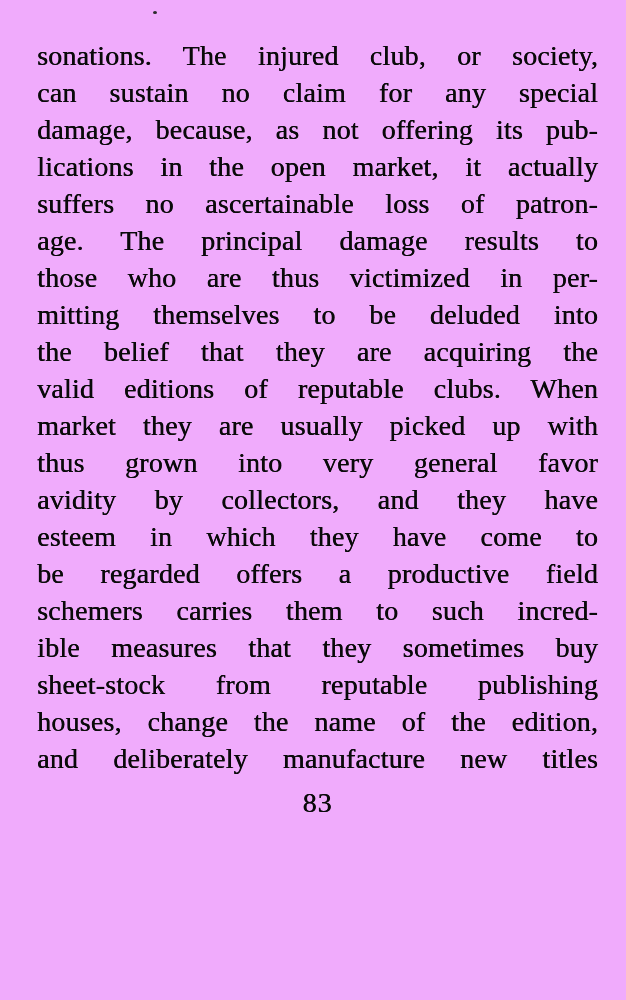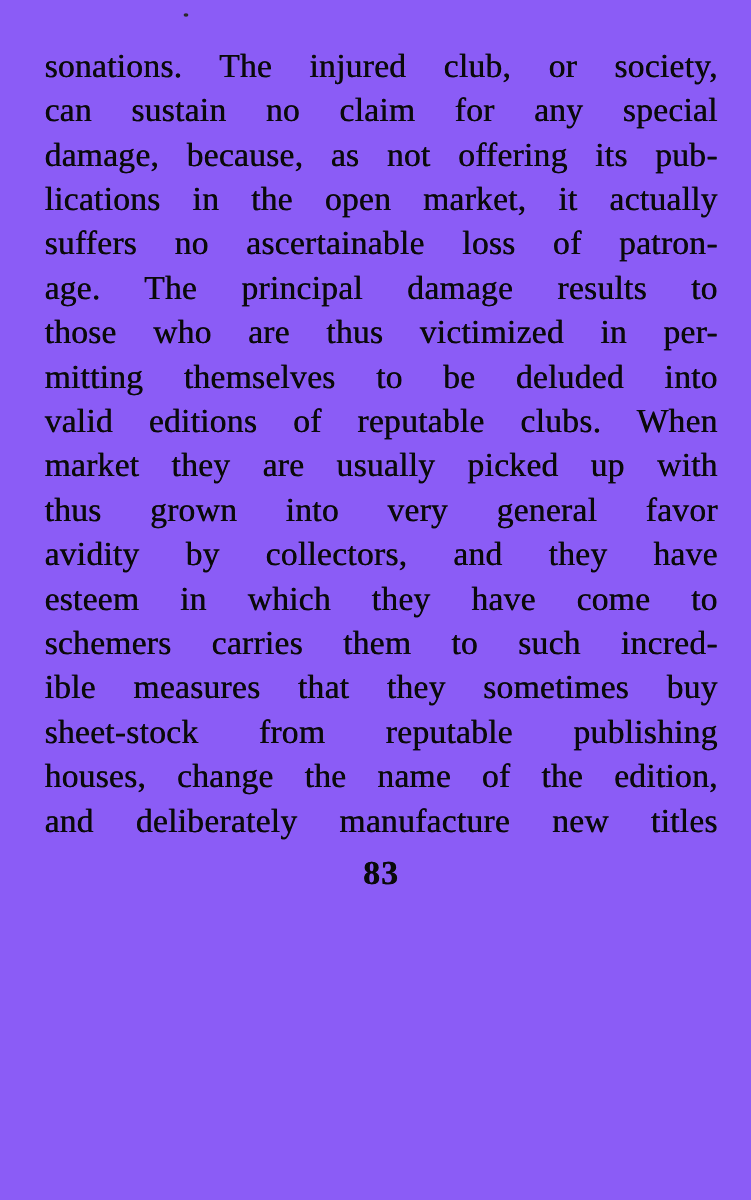--- a/index.html
+++ b/index.html
@@ -4,21 +4,21 @@
 <style>
   html, body {
     margin: 0;
     padding: 0;
     background: #ffffff;
   }
   .book-page {
     position: relative;
     width: 626px;
     height: 1000px;
-    background: #8b5cf6;
+    background: #f0abfc;
     overflow: hidden;
     font-family: "Liberation Serif", "DejaVu Serif", serif;
     color: #0a0a0a;
   }
   .scan-speck {
     position: absolute;
     left: 153px;
     top: 11px;
     width: 4px;
     height: 3px;
@@ -41,42 +41,43 @@
     text-shadow: 0.4px 0 0 currentColor;
   }
   .page-number {
     margin-top: 7px;
     font-size: 28px;
     line-height: 37px;
     text-align: left;
     text-align-last: center;
     letter-spacing: 1px;
     text-shadow: 0.4px 0 0 currentColor;
-    font-weight: bold;
   }
 </style>
 </head>
 <body>
 
 <div class="book-page">
   <div class="scan-speck"></div>
   <div class="text-block">
     <div class="text-line">sonations. The injured club, or society,</div>
     <div class="text-line">can sustain no claim for any special</div>
     <div class="text-line">damage, because, as not offering its pub-</div>
     <div class="text-line">lications in the open market, it actually</div>
     <div class="text-line">suffers no ascertainable loss of patron-</div>
     <div class="text-line">age. The principal damage results to</div>
     <div class="text-line">those who are thus victimized in per-</div>
     <div class="text-line">mitting themselves to be deluded into</div>
+    <div class="text-line">the belief that they are acquiring the</div>
     <div class="text-line">valid editions of reputable clubs. When</div>
     <div class="text-line">market they are usually picked up with</div>
     <div class="text-line">thus grown into very general favor</div>
     <div class="text-line">avidity by collectors, and they have</div>
     <div class="text-line">esteem in which they have come to</div>
+    <div class="text-line">be regarded offers a productive field</div>
     <div class="text-line">schemers carries them to such incred-</div>
     <div class="text-line">ible measures that they sometimes buy</div>
     <div class="text-line">sheet-stock from reputable publishing</div>
     <div class="text-line">houses, change the name of the edition,</div>
     <div class="text-line">and deliberately manufacture new titles</div>
     <div class="page-number">83</div>
   </div>
 </div>
 
 </body></html>

